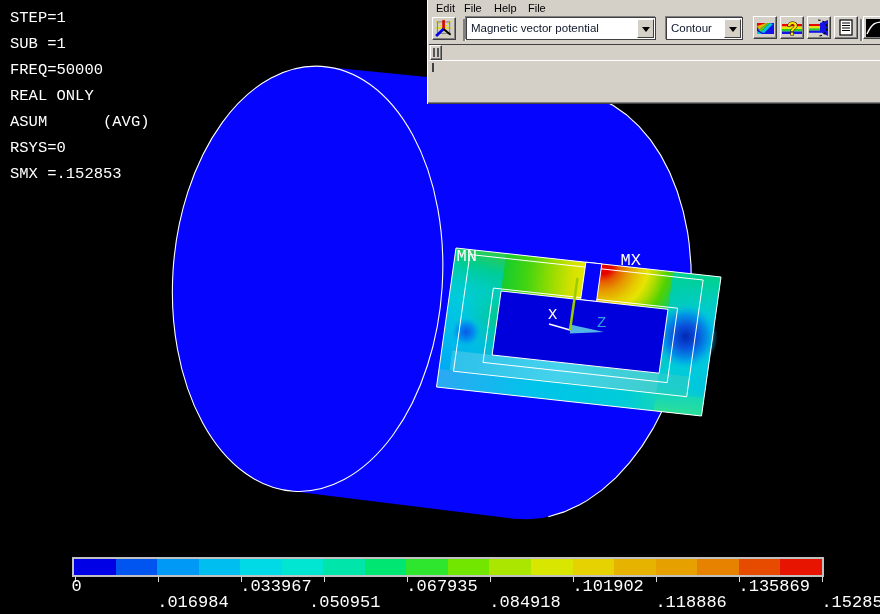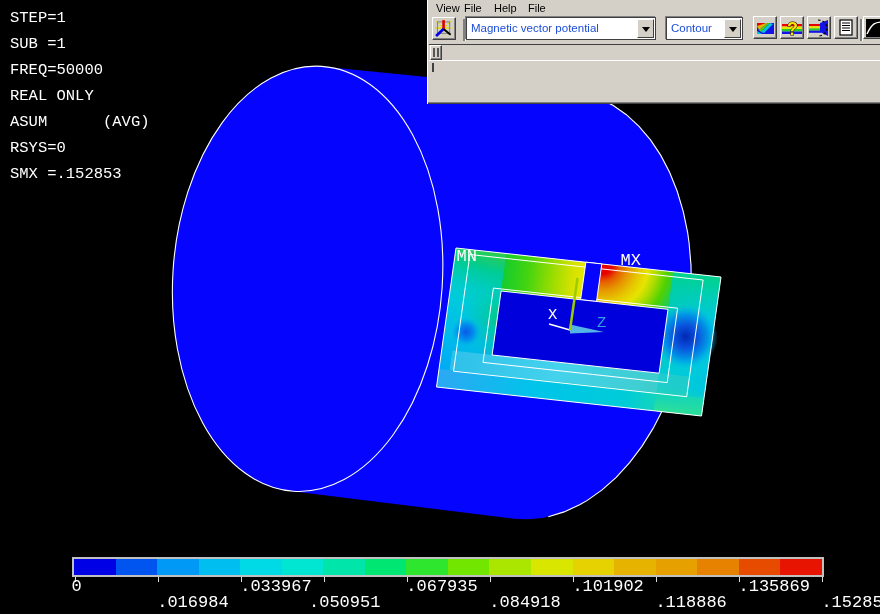--- a/index.html
+++ b/index.html
@@ -4,21 +4,21 @@
 <style>
 html,body{margin:0;padding:0;background:#000;}
 #stage{position:relative;width:880px;height:614px;background:#000;overflow:hidden;font-family:"Liberation Sans",sans-serif;}
 #stats{position:absolute;left:10px;top:5px;font-family:"Liberation Mono",monospace;font-size:15.5px;line-height:26px;color:#fff;white-space:pre;}
 
 #win{position:absolute;left:427px;top:0;width:453px;height:104px;background:#d4d0c8;z-index:20;border-left:1px solid #fff;box-sizing:border-box;}
 #win .botedge{position:absolute;left:0;bottom:0;width:100%;height:2px;background:#404040;border-top:1px solid #808080;box-sizing:border-box;}
 #menubar{position:absolute;left:0;top:0;width:100%;height:16px;font-size:11px;color:#000;}
 #menubar span{position:absolute;top:2px;}
 .btn{position:absolute;background:#d4d0c8;border-top:1px solid #fff;border-left:1px solid #fff;border-right:1px solid #404040;border-bottom:1px solid #404040;box-shadow:inset -1px -1px 0 #808080;box-sizing:border-box;}
-.combo{position:absolute;background:#fff;border:1px solid #404040;box-shadow:-1px -1px 0 #808080;box-sizing:border-box;font-size:12px;color:#1d4ed8;}
+.combo{position:absolute;background:#fff;border:1px solid #404040;box-shadow:-1px -1px 0 #808080;box-sizing:border-box;font-size:12px;color:#0f172a;}
 .combo .txt{position:absolute;left:4px;top:4px;font-size:11.5px;white-space:nowrap;}
 .drop{position:absolute;right:1px;top:1px;width:17px;bottom:1px;background:#d4d0c8;border-top:1px solid #fff;border-left:1px solid #fff;border-right:1px solid #404040;border-bottom:1px solid #404040;box-sizing:border-box;}
 .drop:after{content:"";position:absolute;left:4px;top:7px;border-left:4px solid transparent;border-right:4px solid transparent;border-top:5px solid #000;}
 .sep{position:absolute;width:2px;background:#808080;border-right:1px solid #fff;}
 #inprow{position:absolute;left:1px;top:44px;width:452px;height:17px;background:#d4d0c8;border-top:1px solid #404040;border-bottom:1px solid #fff;box-sizing:border-box;}
 
 #legend{position:absolute;left:72px;top:557px;width:752px;height:20px;background:#c0c0c0;z-index:5;}
 #lbar{position:absolute;left:2px;top:2px;width:748px;height:16px;display:flex;}
 #lbar div{height:16px;}
 .tick{position:absolute;top:577px;width:1px;height:5px;background:#dcdcdc;z-index:5;}
@@ -138,21 +138,21 @@
 <div id="stats">STEP=1
 SUB =1
 FREQ=50000
 REAL ONLY
 ASUM      (AVG)
 RSYS=0
 SMX =.152853</div>
 
 <div id="win">
   <div id="menubar">
-    <span style="left:8px;">View</span>
+    <span style="left:8px;">Edit</span>
         <span style="left:36px;">File</span>
         <span style="left:66px;">Help</span>
         <span style="left:100px;">File</span>
   </div>
   <div class="btn" id="b1" style="left:4px;top:17px;width:24px;height:23px;">
     <svg width="22" height="21" viewBox="0 0 25 23" xmlns="http://www.w3.org/2000/svg">
       <g stroke="#e0e000" stroke-width="1.8" stroke-dasharray="1.6 1.6">
             <path d="M12 1 V21 M2 11 H22 M4 3 L20 19 M20 3 L4 19 M4 11 L20 11"></path>
           </g>
       <rect x="5" y="4" width="14" height="13" fill="none" stroke="#778"></rect>

